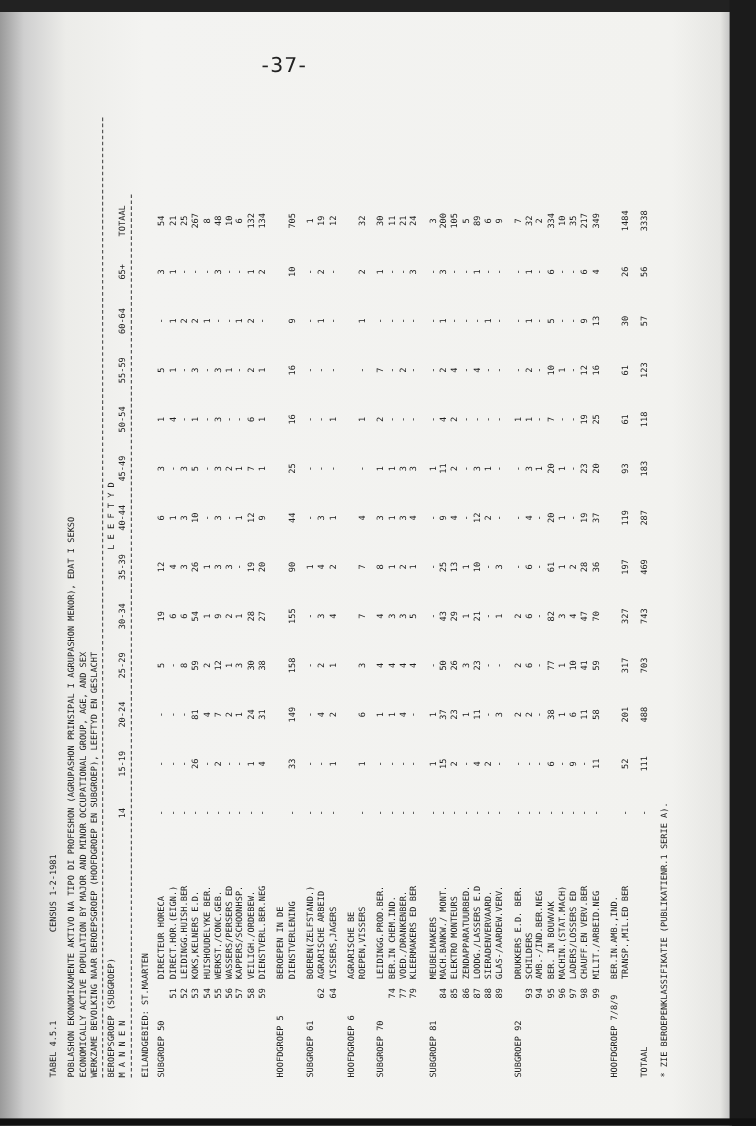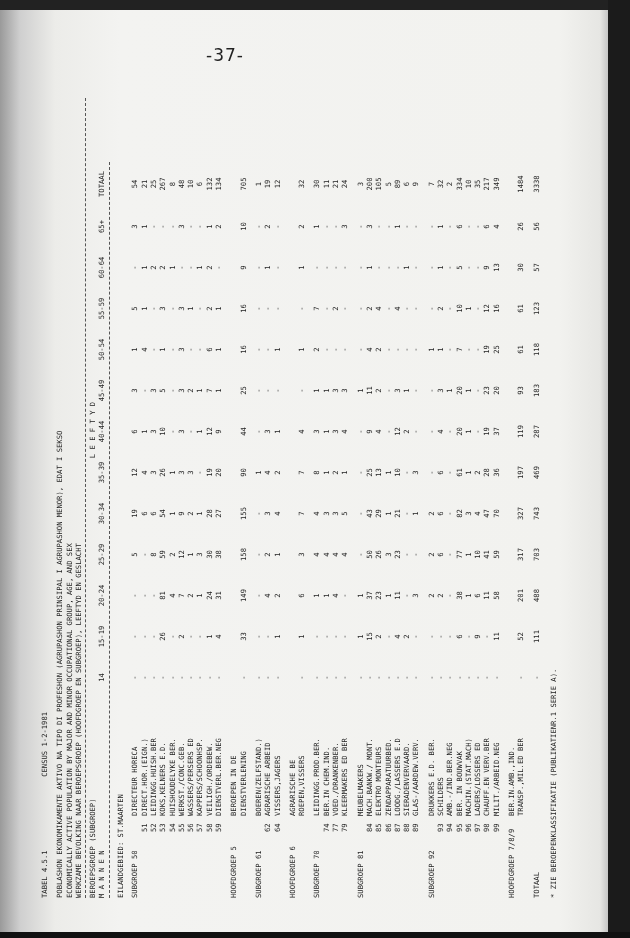--- a/index.html
+++ b/index.html
@@ -2,21 +2,21 @@
 <html><head>
 <meta charset="utf-8">
 <style>
   html,body{margin:0;padding:0;}
   body{width:630px;height:938px;background:#1a1a1a;overflow:hidden;position:relative;font-family:"DejaVu Sans Mono",monospace;}
   .page{position:absolute;left:0;top:0;width:610px;height:938px;background:#f1f1ef;
         background:linear-gradient(90deg,#9a9a9a 0px,#cfcfcf 20px,#ecece9 55px,#f3f3f1 120px,#f2f2ef 560px,#e6e6e3 600px,#bdbdbd 610px);}
   .topbar{position:absolute;left:0;top:0;width:630px;height:10px;background:#222;}
   .rightbar{position:absolute;right:0;top:0;width:22px;height:938px;background:#1b1b1b;}
   .bottombar{position:absolute;left:0;bottom:0;width:630px;height:6px;background:#111;}
-  .pagenum{position:absolute;left:206px;top:45px;font-family:"DejaVu Sans",sans-serif;font-size:17px;color:#222;letter-spacing:1px;}
+  .pagenum{position:absolute;left:218px;top:45px;font-family:"DejaVu Sans",sans-serif;font-size:17px;color:#222;letter-spacing:1px;}
   
   .rot{position:absolute;left:40px;top:898px;width:800px;height:530px;transform-origin:0 0;transform:rotate(-90deg);
        font-size:7.2px;line-height:9.3px;color:#222;}
   .title-block div{white-space:pre;}
   .dash{border-top:1px dashed #555;margin:2px 0;height:0;}
   table{border-collapse:collapse;}
   td{padding:0;height:9.3px;white-space:pre;vertical-align:top;}
   td.lbl1{width:82px;}
   td.lbl2{width:118px;}
   td.num{width:41px;text-align:center;}

